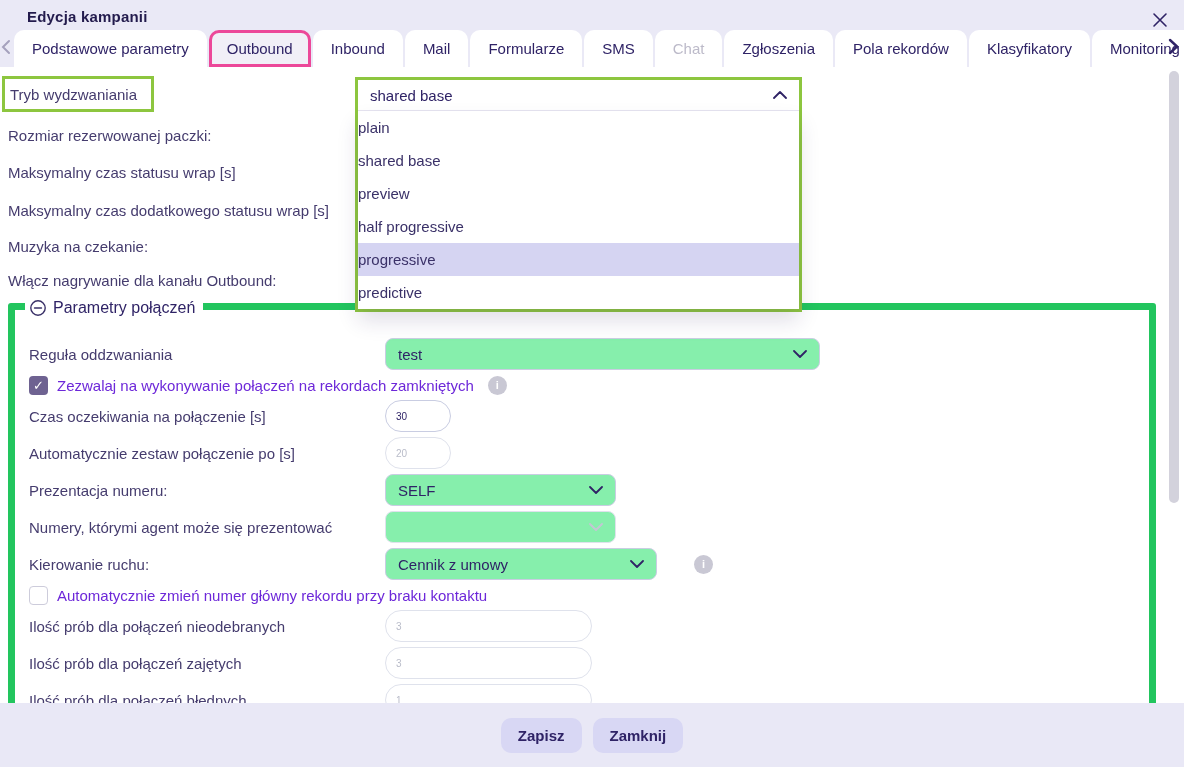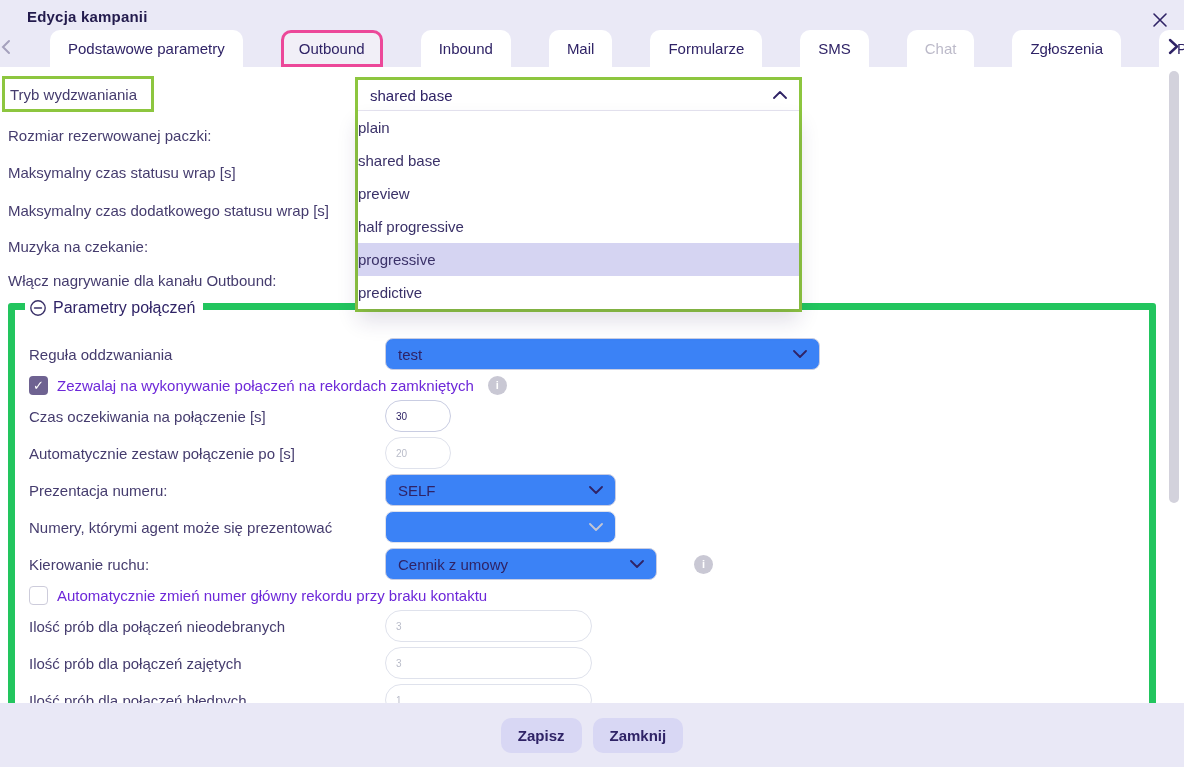--- a/index.html
+++ b/index.html
@@ -16,21 +16,21 @@
   .title { position:absolute; left:27px; top:8px; font-size:15px; font-weight:600; color:#231b4d; letter-spacing:.2px; }
   .close-btn { position:absolute; right:12px; top:8px; width:24px; height:24px; display:flex; align-items:center; justify-content:center; cursor:pointer; }
 
   .tabbar { position:absolute; left:0; bottom:0; width:1184px; height:37px; }
   .scroll-left { position:absolute; left:1px; bottom:8px; width:12px; }
   .scroll-right { position:absolute; right:2px; bottom:8px; width:14px; }
   .tabs { position:absolute; left:14px; bottom:0; display:flex; gap:2px; align-items:flex-end; }
   .tab {
     background:#fff; height:37px; border-radius:10px 10px 0 0;
     display:flex; align-items:center; padding:0 18px;
-    font-size:15px; font-weight:500; color:#2f2366; white-space:nowrap; cursor:pointer;margin-left:36px;
+    font-size:15px; font-weight:500; color:#2f2366; white-space:nowrap; cursor:pointer;
   }
   .tab.active { background:#f1eff7; border:3px solid #ec4899; padding:0 15px; }
   .tab.disabled { color:#bcbac9; }
 
   
   .content { position:absolute; top:67px; left:0; width:1184px; height:638px; background:#fff; overflow:hidden; }
 
   .flabel { position:absolute; left:8px; height:18px; font-size:15px; color:#453c6e; white-space:nowrap; }
   .lbl-annot {
     position:absolute; left:2px; top:9px; height:36px; width:152px;
@@ -51,21 +51,21 @@
   
   .pfieldset { position:absolute; left:8px; top:236px; width:1148px; height:440px; border:7px solid #22c55e; border-radius:3px; }
   .plegend {
     position:absolute; top:-11px; left:10px; background:#fff; padding:0 8px 0 4px;
     display:flex; align-items:center; gap:6px; font-size:16px; color:#2f2366; white-space:nowrap;
   }
   .rows { padding-top:28px; }
   .frow { display:flex; align-items:center; padding-left:14px; height:32px; margin-bottom:5px;gap:23px; }
   .frow .lbl { width:333px; flex:none; font-size:15px; color:#453c6e; white-space:nowrap; }
   .ctrl-select {
-    height:32px; border:1px solid #c9cde2; border-radius:8px; background:#3b82f6;
+    height:32px; border:1px solid #c9cde2; border-radius:8px; background:#86efac;
     display:flex; align-items:center; justify-content:space-between;
     padding:0 12px; font-size:15px; color:#2f2366; cursor:pointer;
   }
   .ctrl-select.dis { border-color:#dfe2ec; color:#b9bcc9; cursor:default; }
   .w435 { width:435px; } .w231 { width:231px; } .w272 { width:272px; }
   .ctrl-input {
     height:32px; width:66px; border:1px solid #c9cde2; border-radius:16px;
     padding:0 10px; font-size:10px; color:#2f2366; background:#fff; font-family:inherit; outline:none;
   }
   .ctrl-input.wide { width:207px; }

